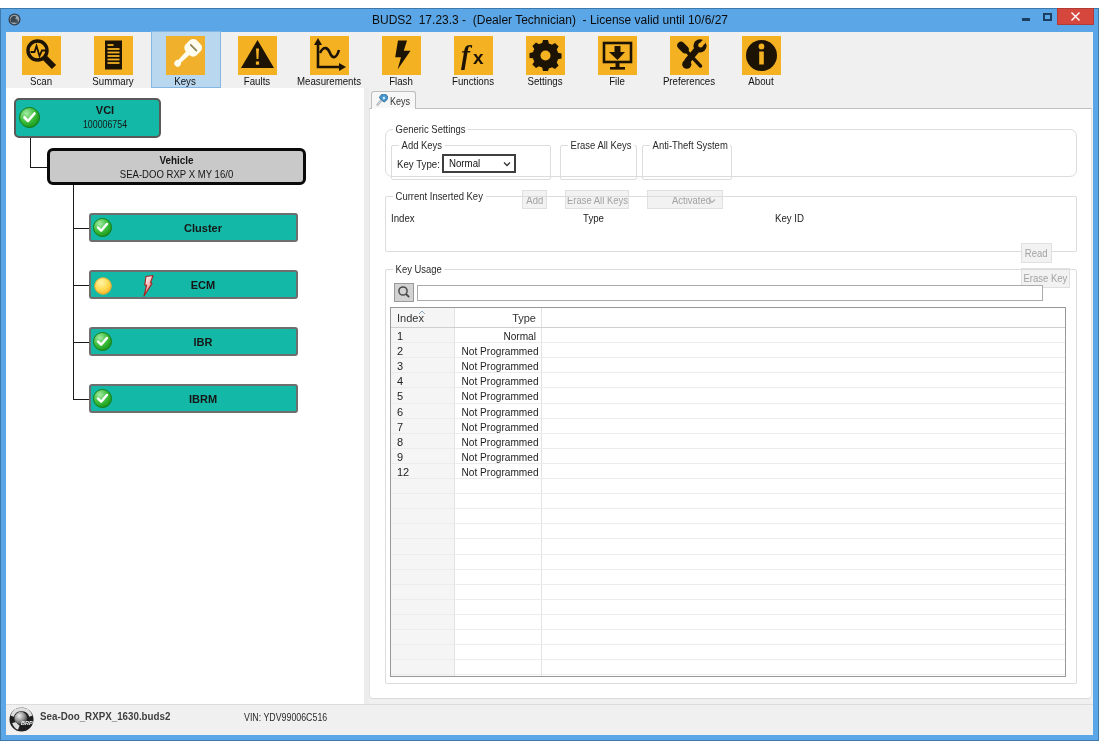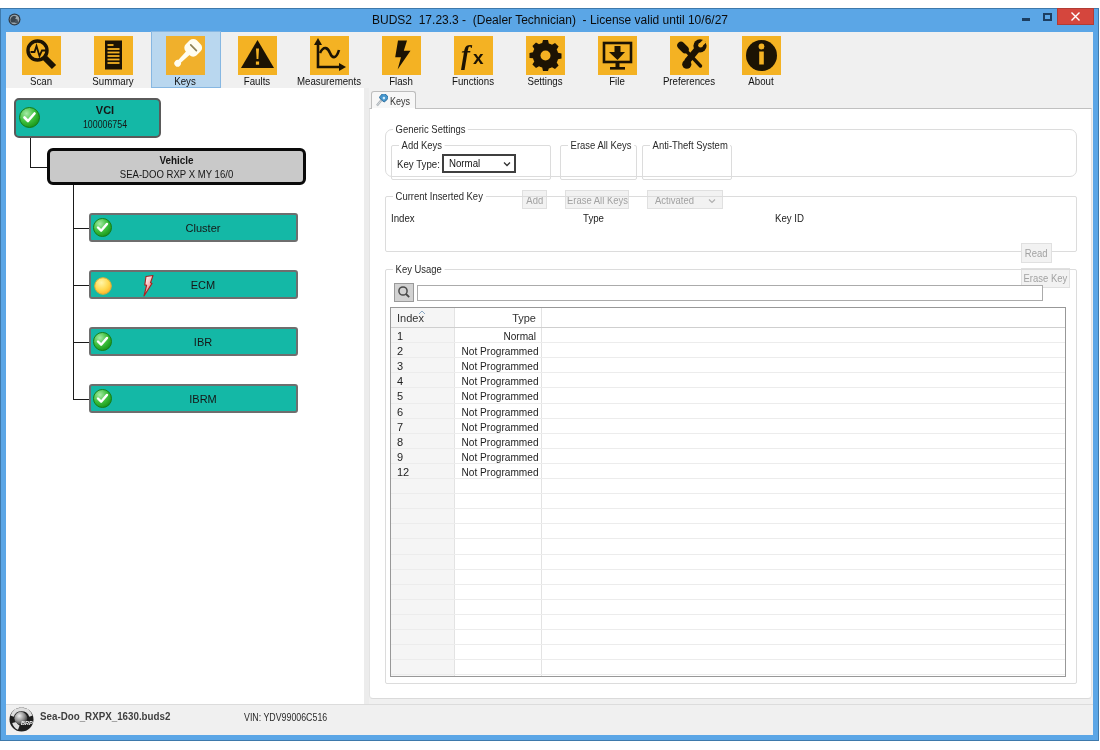--- a/index.html
+++ b/index.html
@@ -21,21 +21,21 @@
 #leftpanel { left:6px; top:88px; width:358px; height:616px; background:#fff; }
 #splitter { left:364px; top:88px; width:5px; height:616px; background:#ececec; }
 #rightpage { left:369px; top:108px; width:723px; height:591px; background:#fff; border-top:1px solid #c0c0c0; border-left:1px solid #e3e3e3; border-right:1px solid #e3e3e3; border-bottom:1px solid #dadada; border-radius:0 0 4px 4px; }
 #tab { left:371px; top:91px; width:45px; height:18px; background:#f7f7f7; border:1px solid #bdbdbd; border-bottom:none; border-radius:3px 3px 0 0; }
 #statusbar { left:6px; top:704px; width:1087px; height:31px; background:#f0f0f0; border-top:1px solid #dcdcdc; }
 
 .node { background:#14b8a6; color:#161616; }
 #vci { left:14px; top:98px; width:147px; height:40px; border:2px solid #5a5a5a; border-radius:5px; }
 #vehicle { left:47px; top:148px; width:259px; height:37px; border:3px solid #0a0a0a; border-radius:6px; background:#c9c9c9; }
 .module { left:89px; width:209px; height:29px; border:2px solid #6e6e6e; border-radius:3px; }
-.mlabel { left:22px; top:7px; width:180px; text-align:center; font-size:11px; font-weight:normal; white-space:nowrap; }
+.mlabel { left:22px; top:7px; width:180px; text-align:center; font-size:11px; font-weight:bold; white-space:nowrap; }
 .tline { background:#1a1a1a; }
 
 .fs { border:1px solid #dcdcdc; border-radius:2px; }
 .fs > .lg { position:absolute; top:-7px; left:7px; background:#fff; padding:0 3px; font-size:11px; color:#2a2a2a; white-space:nowrap; transform:scaleX(0.86); transform-origin:0 50%; }
 .dbtn { background:#f2f2f2; border:1px solid #e0e0e0; color:#a2a2a2; font-size:11px; white-space:nowrap; display:flex; align-items:center; justify-content:center;margin-top:36px; }
 .dbtn > span { display:inline-block; width:max-content; flex:0 0 auto; transform:scaleX(0.86); transform-origin:50% 50%; }
 .lbl11 { font-size:11px; color:#1d1d1d; white-space:nowrap; transform:scaleX(0.88); transform-origin:0 50%; }
 .cell { font-size:11px; color:#1d1d1d; white-space:nowrap; }
 </style>
 </head>
@@ -270,21 +270,21 @@
   <svg class="abs" style="right:3px; top:4px;" width="8" height="8" viewBox="0 0 8 8">
       <path d="M1,2.5 L4,5.5 L7,2.5" fill="none" stroke="#333" stroke-width="1.3"></path>
     </svg>
 </div>
 <div class="abs dbtn" style="left:522px; top:154px; width:25px; height:19px;">
     <span>Add</span>
   </div>
 <div class="abs dbtn" style="left:565px; top:154px; width:64px; height:19px;">
     <span>Erase All Keys</span>
   </div>
-<div class="abs dbtn" style="left:647px; top:154px; width:76px; height:19px; justify-content:flex-start; padding-left:7px;">
+<div class="abs dbtn" style="left:647px; top:154px; width:76px; height:19px; justify-content:flex-start; padding-left:24px;">
     <span style="transform-origin:0 50%;">Activated</span>
   <svg class="abs" style="right:6px; top:6px;" width="8" height="8" viewBox="0 0 8 8">
       <path d="M1,2.5 L4,5.5 L7,2.5" fill="none" stroke="#b0b0b0" stroke-width="1.2"></path>
     </svg>
 </div>
 
 
 <div class="abs fs" style="left:385px; top:196px; width:692px; height:56px;">
     <span class="lg">Current Inserted Key</span>
   </div>

